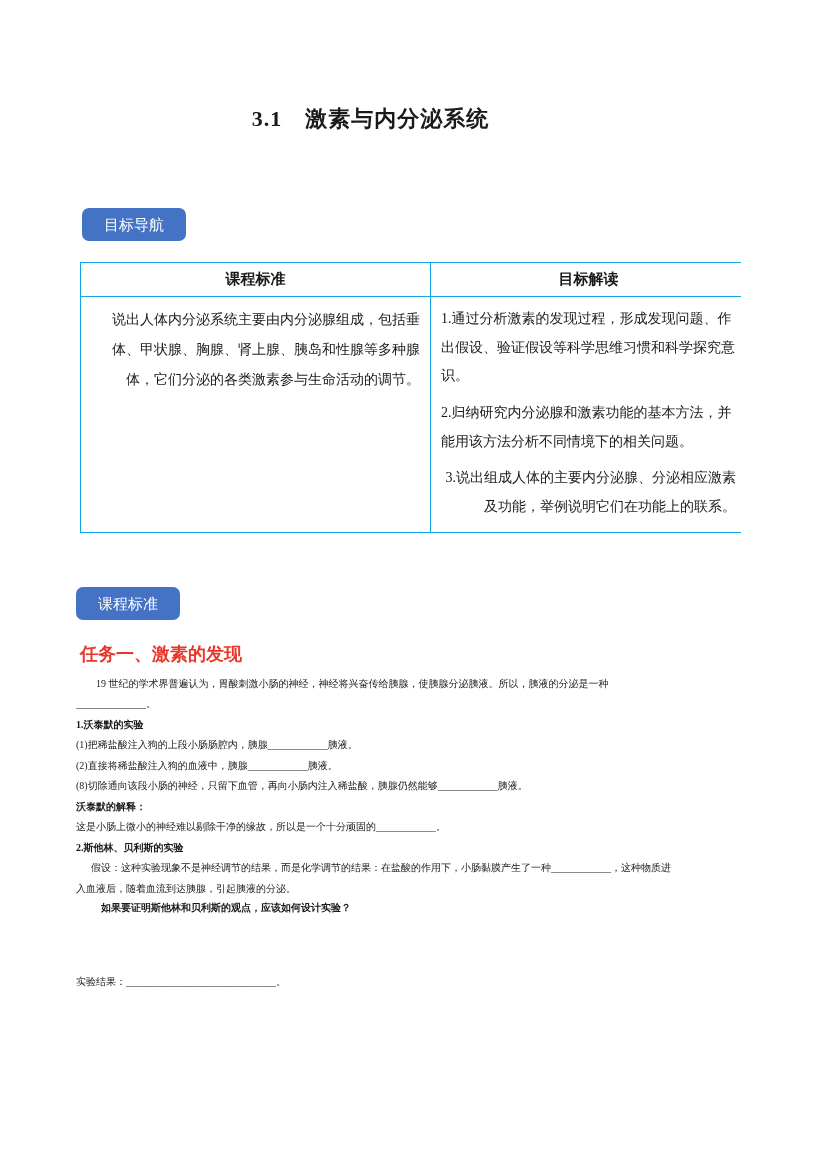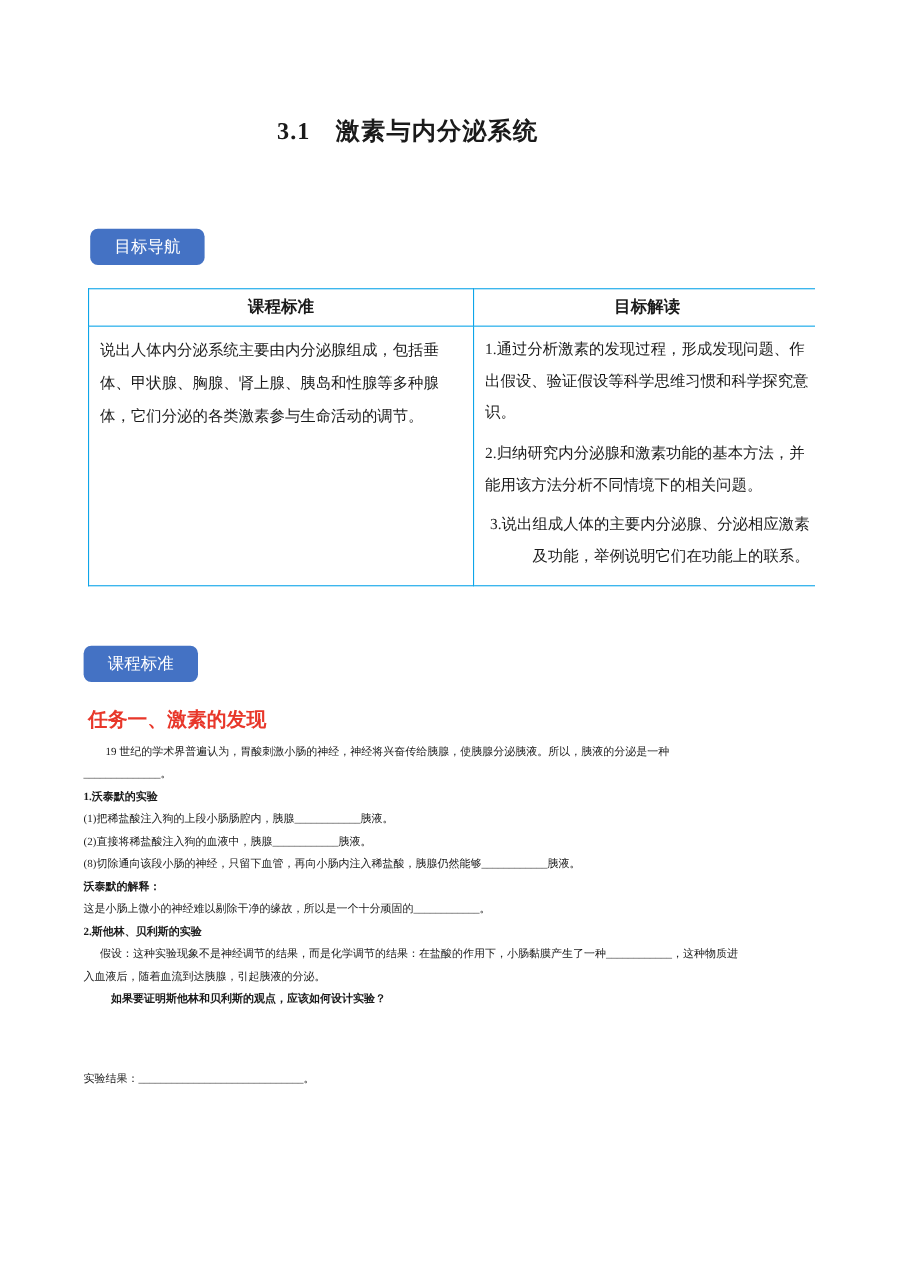--- a/index.html
+++ b/index.html
@@ -54,41 +54,41 @@
     height: 34px;
     text-align: center;
     padding: 2px 4px;
   }
   .col-left  { width: 350px; }
   .col-right { width: 316px; }
   .standards td {
     vertical-align: top;
     padding: 8px 10px 10px 10px;
   }
-  .cell-left { line-height: 2.15; }
+  .cell-left { line-height: 2.15; text-align: right; }
   .cell-right p { margin: 0 0 8px 0; line-height: 2.05; }
   .cell-right p:last-child { margin-bottom: 0; text-align: right; }
 
   .task-heading {
     margin: 22px 0 0 80px;
     color: var(--accent-red, #e8372a);
     font-size: 18px;
     font-weight: 700;
     font-family: "Liberation Sans", "DejaVu Sans", sans-serif;
   }
   .content {
     margin: 8px 70px 0 76px;
     font-size: 10px;
     line-height: 2.05;
   }
   .content p { margin: 0; }
   .indent2  { text-indent: 2em; }
   .indent15 { text-indent: 1.5em; }
   .bold { font-weight: 700; }
-  .question { text-indent: 2.5em; font-weight: 700; }
+  .question { text-indent: 2.5em; font-weight: 700; font-family: Liberation Mono, monospace; }
   .result { margin-top: 52px !important; }
 </style>
 </head>
 <body>
 
 <div class="page">
 
   <h1 class="doc-title">3.1　激素与内分泌系统</h1>
 
   <div class="badge-row-1">

